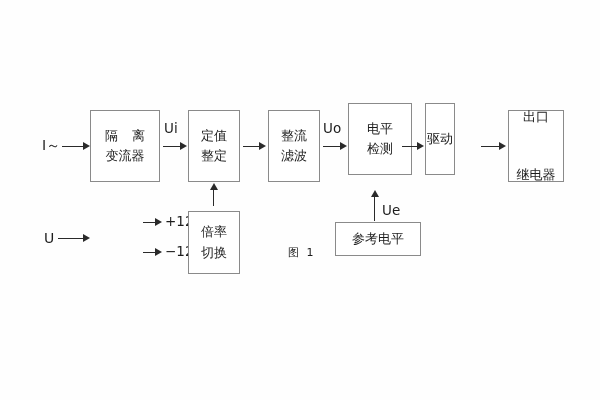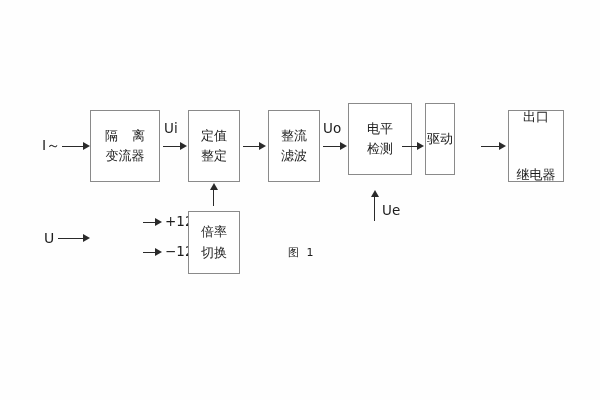--- a/index.html
+++ b/index.html
@@ -176,19 +176,22 @@
   <div class="label rail" style="left:165px; top:245px;">−12V</div>
 
   <div class="block" style="left:188px; top:205px; width:52px; height:63px;margin-top:6px;">
     <span class="line">倍率</span>
     <span class="line">切换</span>
   </div>
 
   <div class="vline" style="left:213px; top:189px; height:17px;"></div>
   <div class="arrow-up" style="left:210px; top:183px;"></div>
 
+  <div class="block" style="left:335px; top:222px; width:86px; height:34px;">
+    <span class="line">参考电平</span>
+  </div>
 
   <div class="vline" style="left:374px; top:196px; height:25px;"></div>
   <div class="arrow-up" style="left:371px; top:190px;"></div>
   <div class="label signal" style="left:382px; top:204px;">Ue</div>
 
   <div class="caption" style="left:288px; top:245px;">图 1</div>
 </div>
 
 </body></html>

